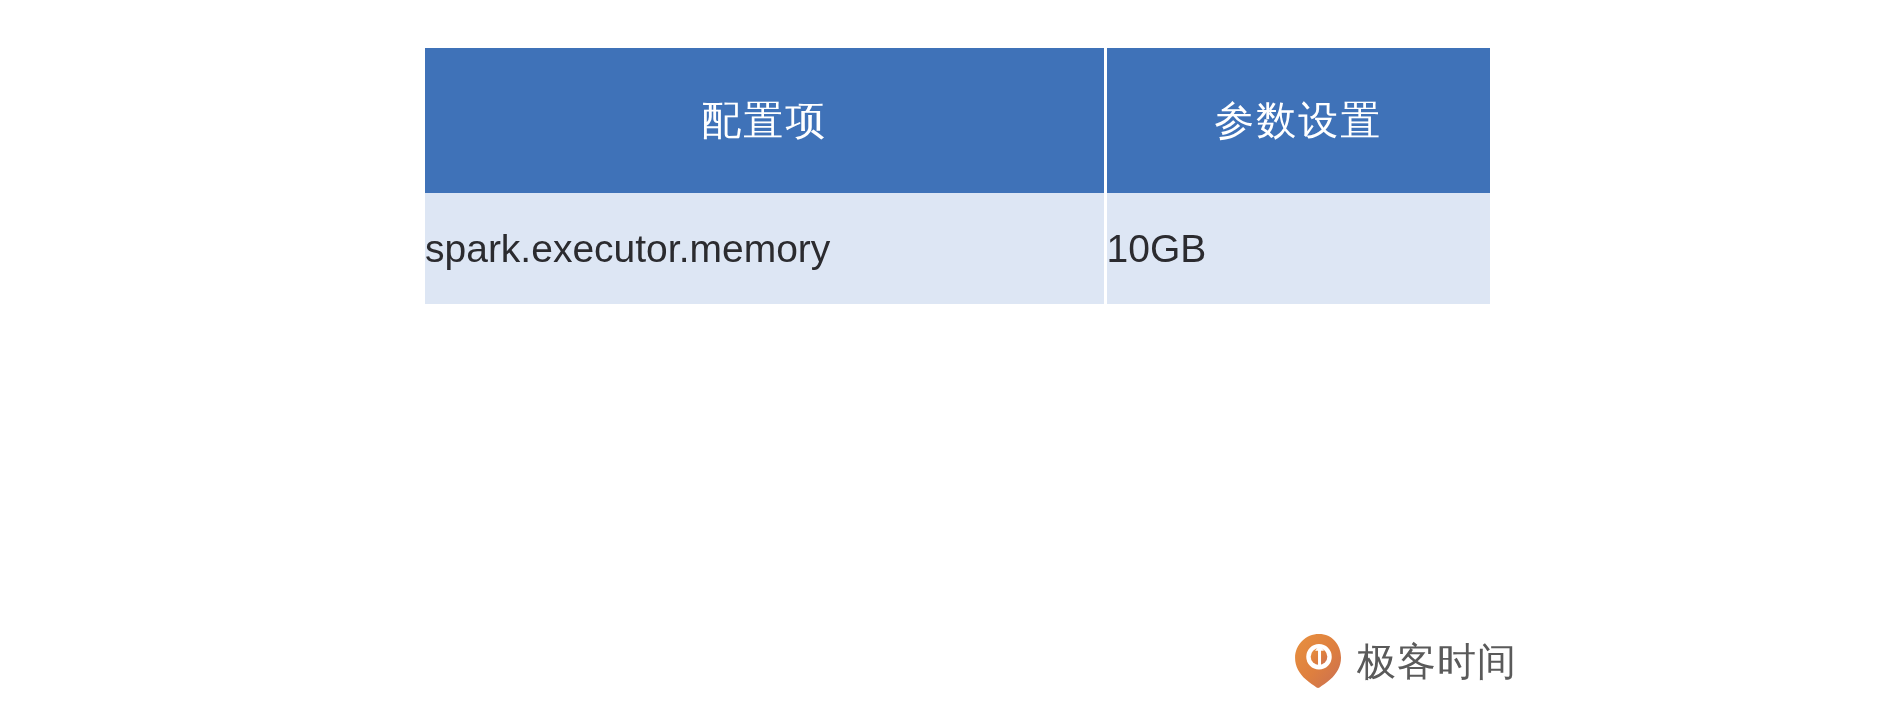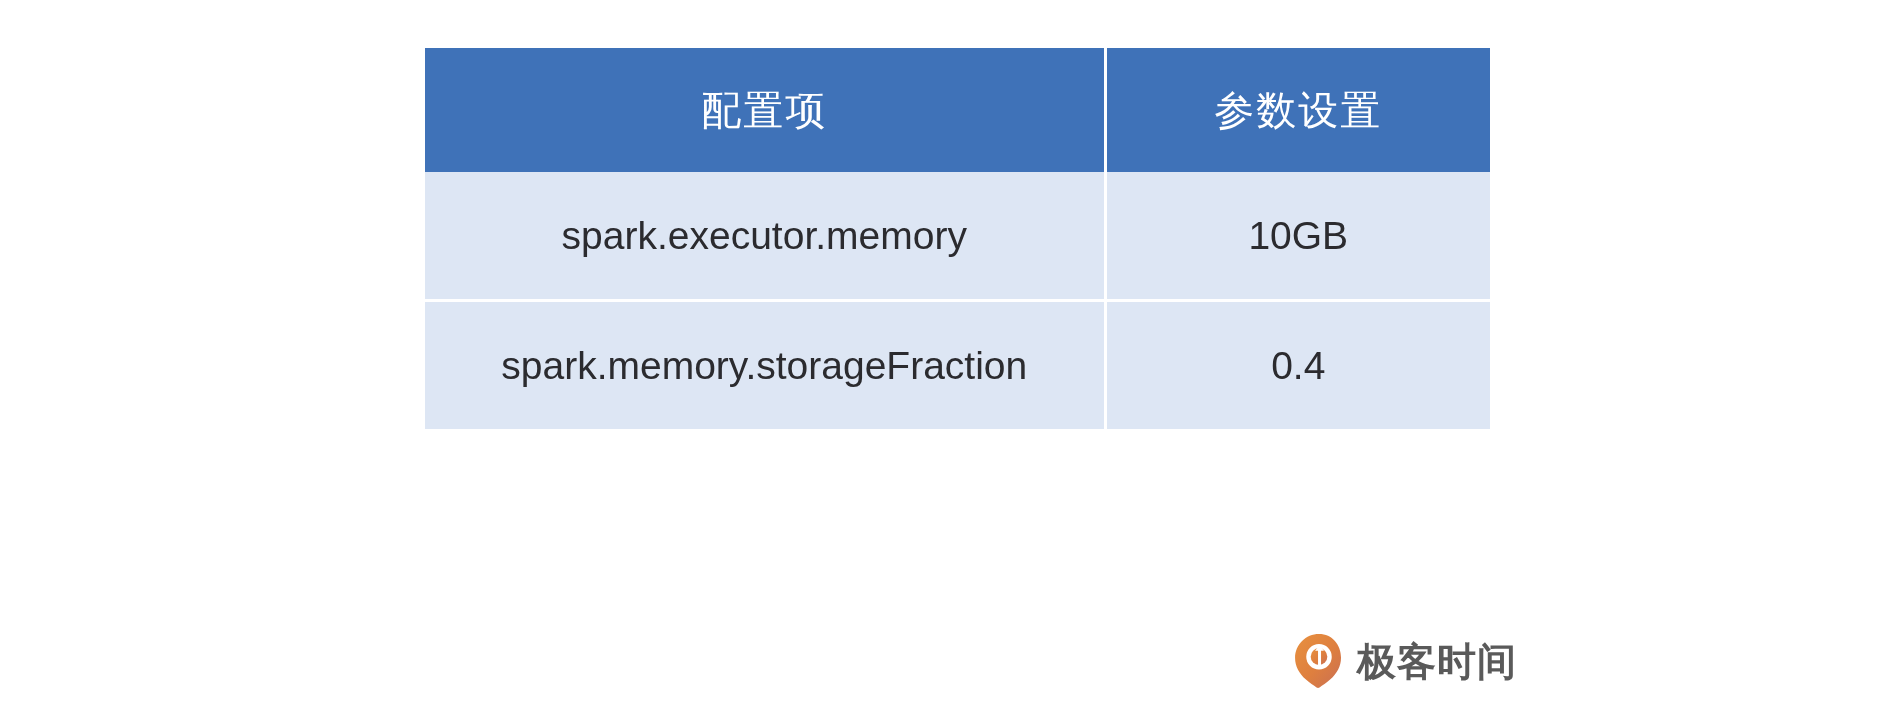--- a/index.html
+++ b/index.html
@@ -26,40 +26,39 @@
     table-layout: fixed;
   }
   .config-table col.col-item  { width: 680px; }
   .config-table col.col-value { width: 385px; }
 
   .config-table thead th {
     background: #3F72B8;
     color: #ffffff;
     font-size: 40px;
     font-weight: 400;
-    height: 124px;
+    height: 145px;
     text-align: center;
     vertical-align: middle;
     padding: 0;
     letter-spacing: 2px;
   }
   
   .config-table thead th.col-item-head {
     border-right: 3px solid #ffffff;
   }
 
   .config-table tbody td {
     background: #DDE6F4;
     color: #2b2b2f;
     font-size: 39px;
     font-weight: 400;
     height: 111px;
-    text-align: center;
     vertical-align: middle;
-    padding: 8px;
+    padding: 0;
     border-bottom: 3px solid #ffffff;
     border-right: 0;
   }
   .config-table tbody td.cell-item {
     border-right: 3px solid #ffffff;
   }
   .config-table tbody tr:last-child td {
     border-bottom: none;
   }
 
@@ -75,21 +74,21 @@
   .brand-mark {
     width: 52px;
     height: 56px;
     flex: 0 0 auto;
     display: block;
   }
   .brand-text {
     font-size: 39px;
     line-height: 1;
     color: #5a5a5a;
-    font-weight: 700;
+    font-weight: 400;
     letter-spacing: 1px;
     font-family: "Liberation Sans", "DejaVu Sans", sans-serif;
   }
 </style>
 </head>
 <body>
 
 <table class="config-table">
   <colgroup>
     <col class="col-item">
@@ -98,24 +97,20 @@
   <thead>
     <tr>
       <th class="col-item-head">配置项</th>
       <th class="col-value-head">参数设置</th>
     </tr>
   </thead>
   <tbody>
     <tr>
       <td class="cell-item">spark.executor.memory</td>
       <td class="cell-value">10GB</td>
-    </tr>
-    <tr>
-      <td class="cell-item">spark.memory.storageFraction</td>
-      <td class="cell-value">0.4</td>
     </tr>
   </tbody>
 </table>
 
 <div class="brand">
   <span class="brand-mark-wrap">
     <svg class="brand-mark" viewBox="0 0 52 58" xmlns="http://www.w3.org/2000/svg" aria-hidden="true">
       <defs>
         <linearGradient id="gtGrad" x1="0" y1="0" x2="1" y2="1">
           <stop offset="0%" stop-color="#E8913F"></stop>

